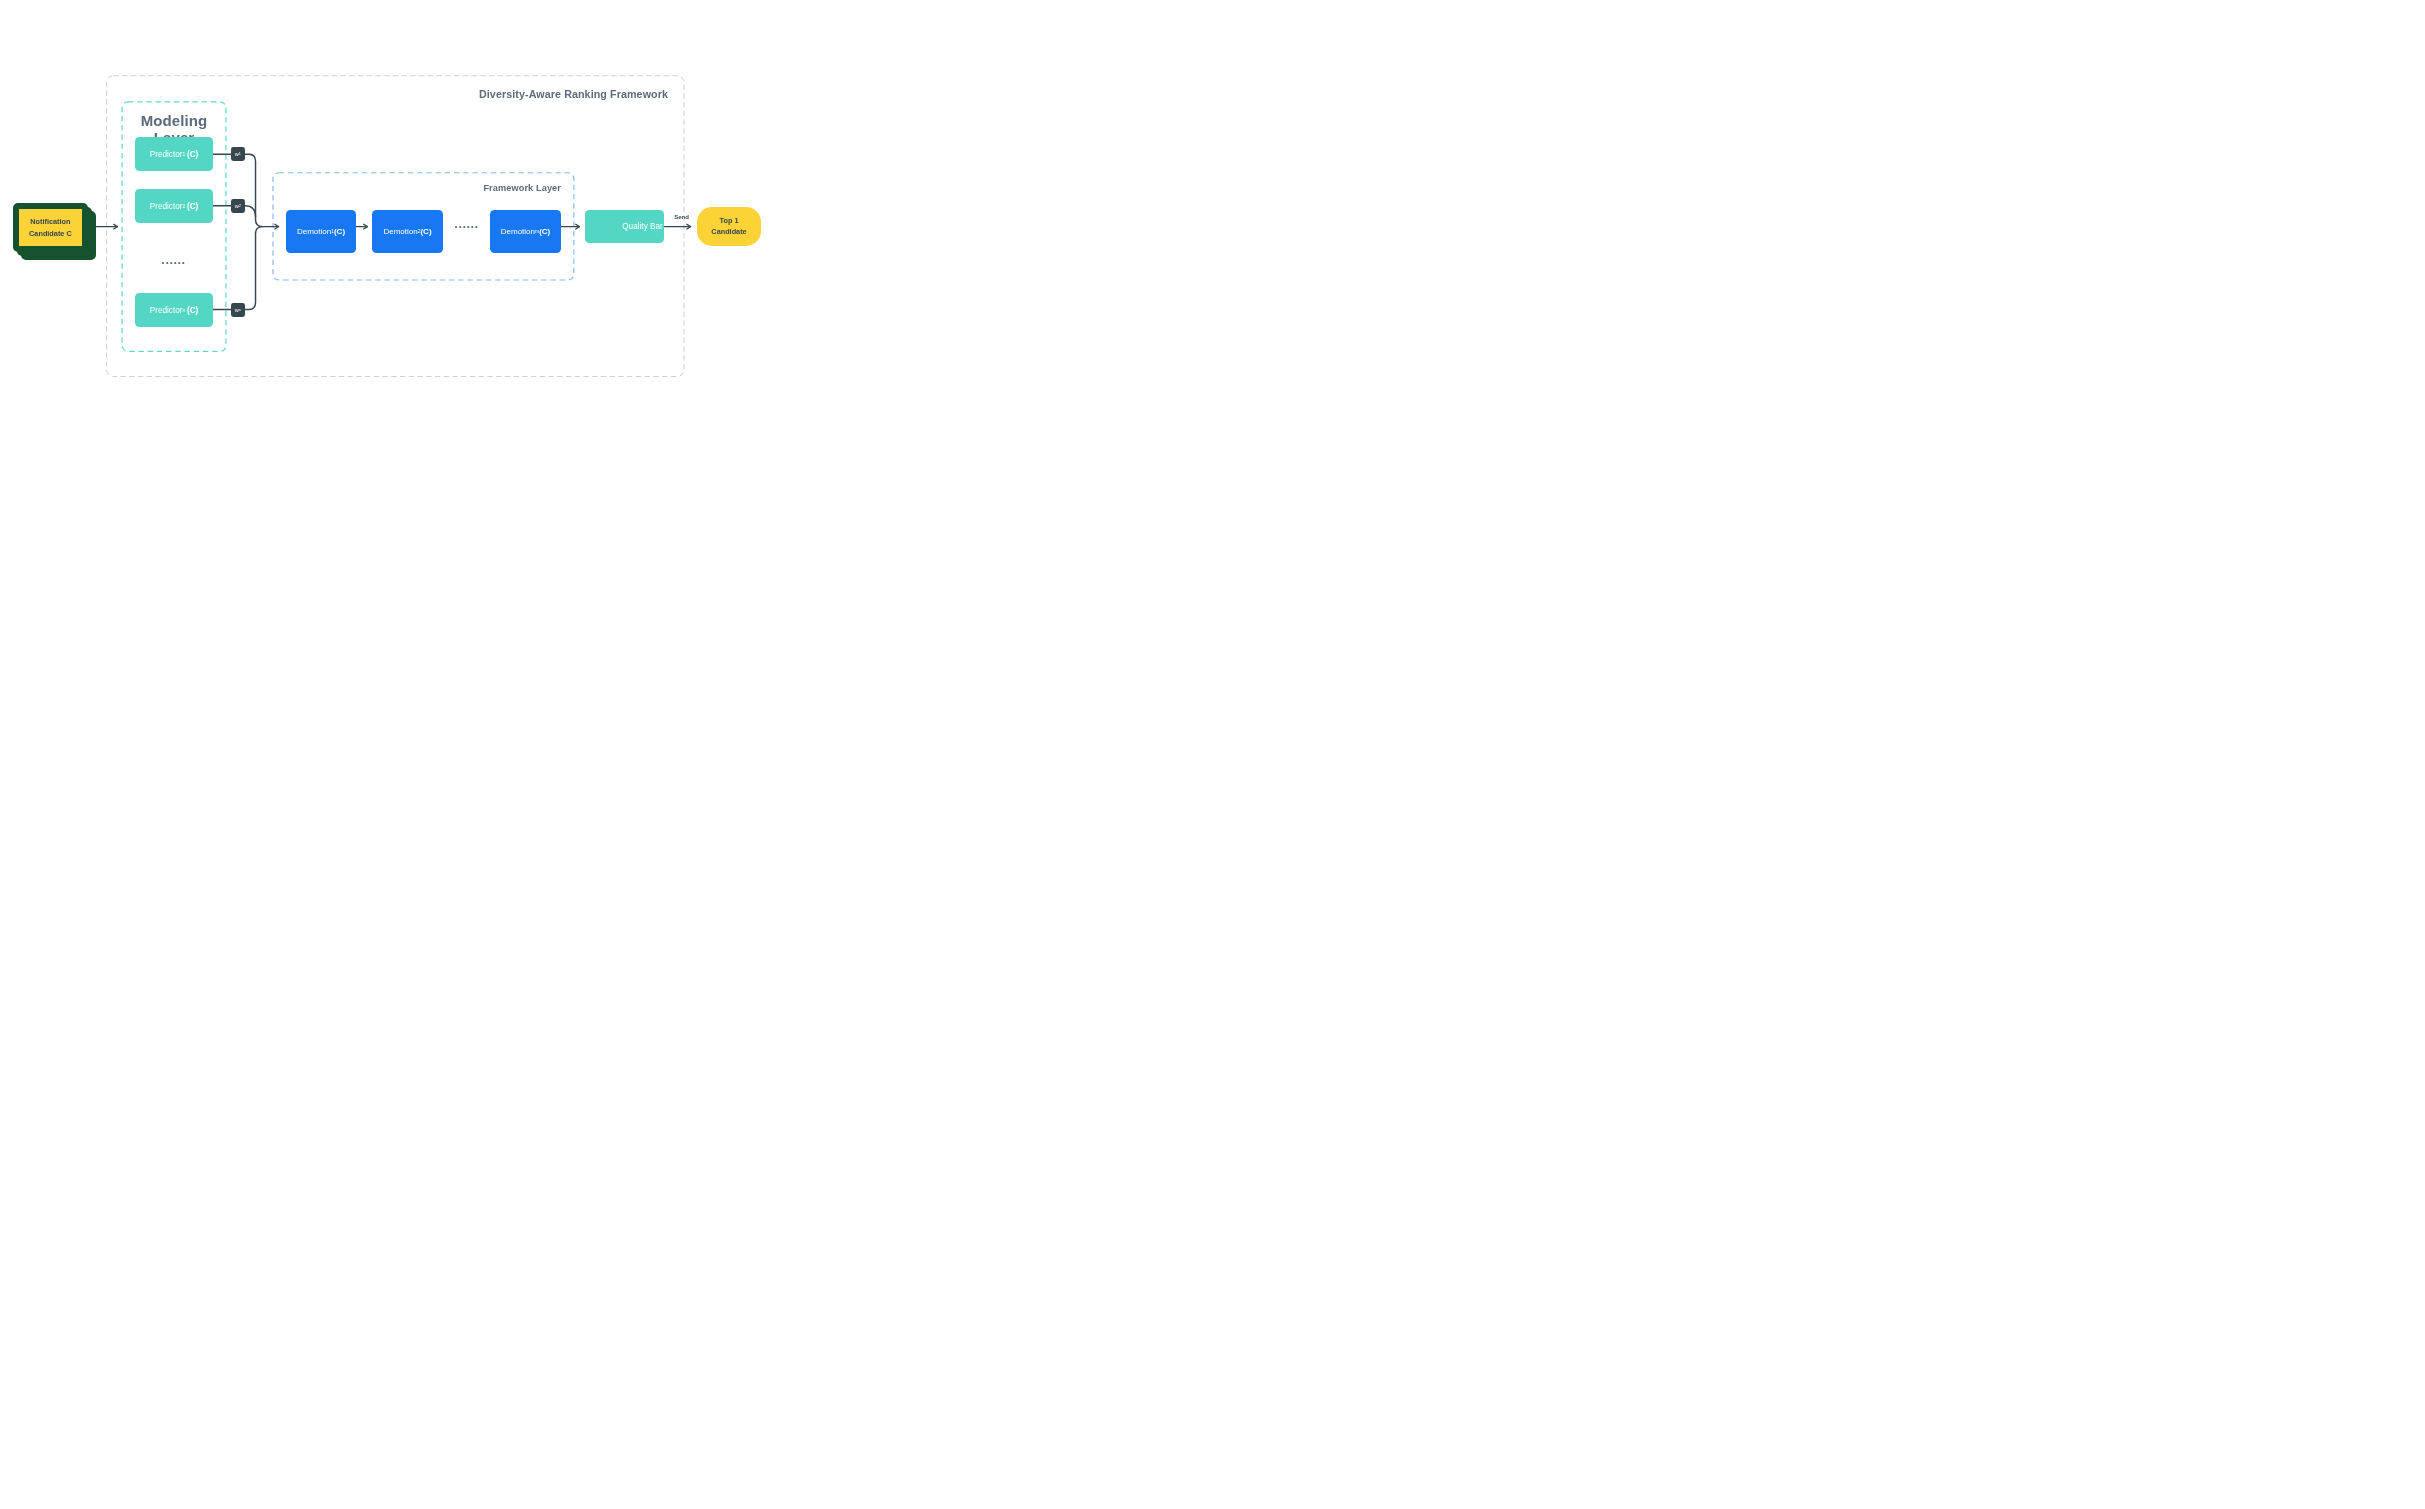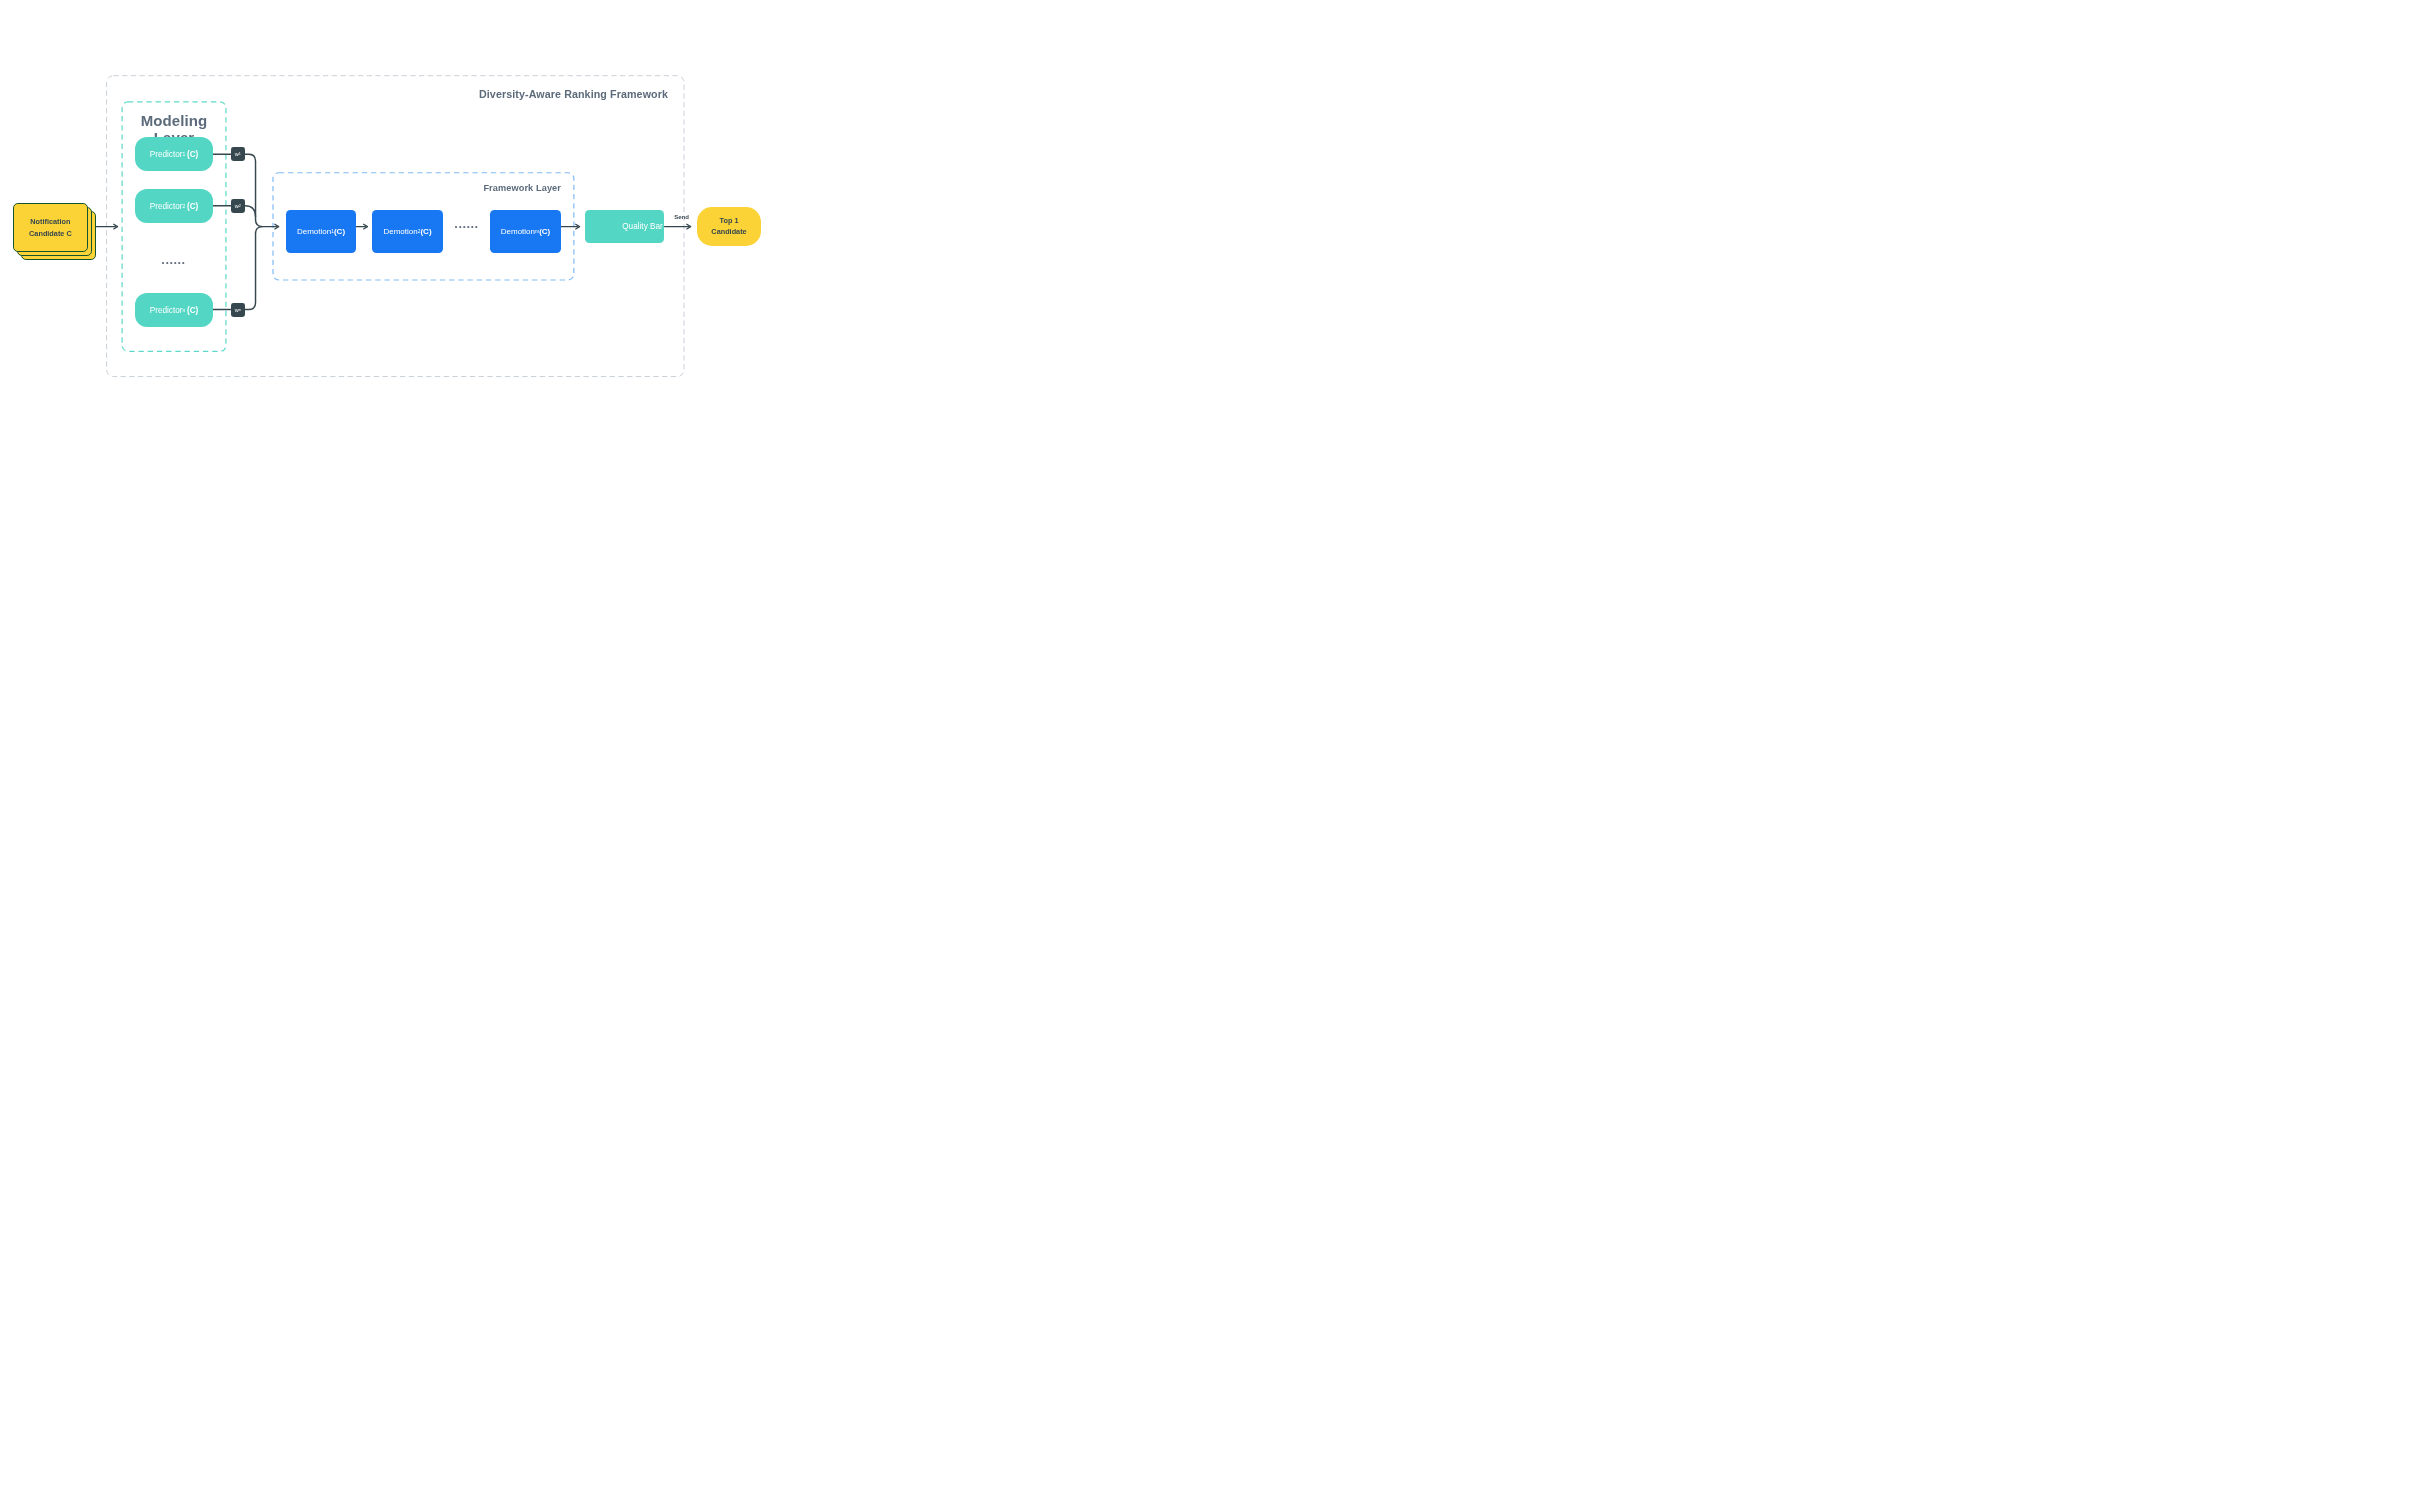--- a/index.html
+++ b/index.html
@@ -18,40 +18,40 @@
   .abs{position:absolute; z-index:2;}
   .layer-title{color:var(--label); font-weight:600; letter-spacing:0.1px;}
   .framework-title{top:88px; right:101px; font-size:10.7px;}
   .modeling-title{left:114px; top:112px; width:104px; text-align:center; font-size:15px;}
   .diversity-title{left:265px; top:183px; width:288px; text-align:right; font-size:9.2px;}
   .node{display:flex; align-items:center; justify-content:center; color:#fff;
         border-radius:4.4px; font-size:8.2px; font-weight:500; white-space:pre;}
   .node sub{font-size:.62em; line-height:0; vertical-align:-0.32em;}
   .arg{font-weight:700;}
   .gap{margin-left:.2em;}
-  .predictor{left:127px; width:78px; height:34px; background:var(--teal);border-radius:12px;}
+  .predictor{left:127px; width:78px; height:34px; background:var(--teal);}
   .p1{top:137px;} .p2{top:189px;} .p3{top:293px;}
   .demotion{top:210px; height:43px; background:var(--blue); font-size:8px;}
   .d1{left:278px; width:70px;} .d2{left:364px; width:71px;} .d3{left:482px; width:71px;}
   .quality{left:577px; top:210px; width:79px; height:33px; background:var(--teal);padding-left:36px;}
   .wchip{width:13.6px; height:14px; left:223px; background:var(--slate); border-radius:2.4px;
          color:#fff; display:flex; align-items:center; justify-content:center; font-size:5.6px;}
   .w1{top:147px;} .w2{top:199px;} .w3{top:303px;}
   .wchip sub{font-size:.68em; line-height:0; vertical-align:-0.3em;}
   .dots{color:var(--label); font-size:7.3px; font-weight:700; letter-spacing:1.5px; text-align:center;}
   .mdots{left:114px; top:258px; width:104px;}
   .ddots{left:444px; top:222px; width:30px;}
   .send{left:660px; top:214px; width:27px; text-align:center; font-size:6px;
         font-weight:700; color:var(--slate);}
   .top1{left:689px; top:207px; width:64px; height:39px; background:var(--yellow);
         border-radius:15px; display:flex; flex-direction:column; align-items:center;
         justify-content:center; color:var(--slate); font-size:7.3px; font-weight:600; line-height:1.45;}
   .stack{left:4.9px; top:203px; width:83px; height:58px;}
   .card{position:absolute; width:75px; height:49px; background:var(--yellow);
-        border-radius:4.9px; border:1px solid #14532d;}
+        border-radius:4.9px; border:6px solid #14532d;}
   .c3{left:7.8px; top:7.8px;} .c2{left:3.9px; top:3.9px;}
   .c1{left:0; top:0; display:flex; flex-direction:column; align-items:center; justify-content:center;
       color:var(--slate); font-size:7.3px; font-weight:600; line-height:1.55; text-align:center;}
   .c1 b{margin-left:.28em; font-weight:800;}
 </style>
 </head>
 <body>
 
 <div class="canvas">
 

